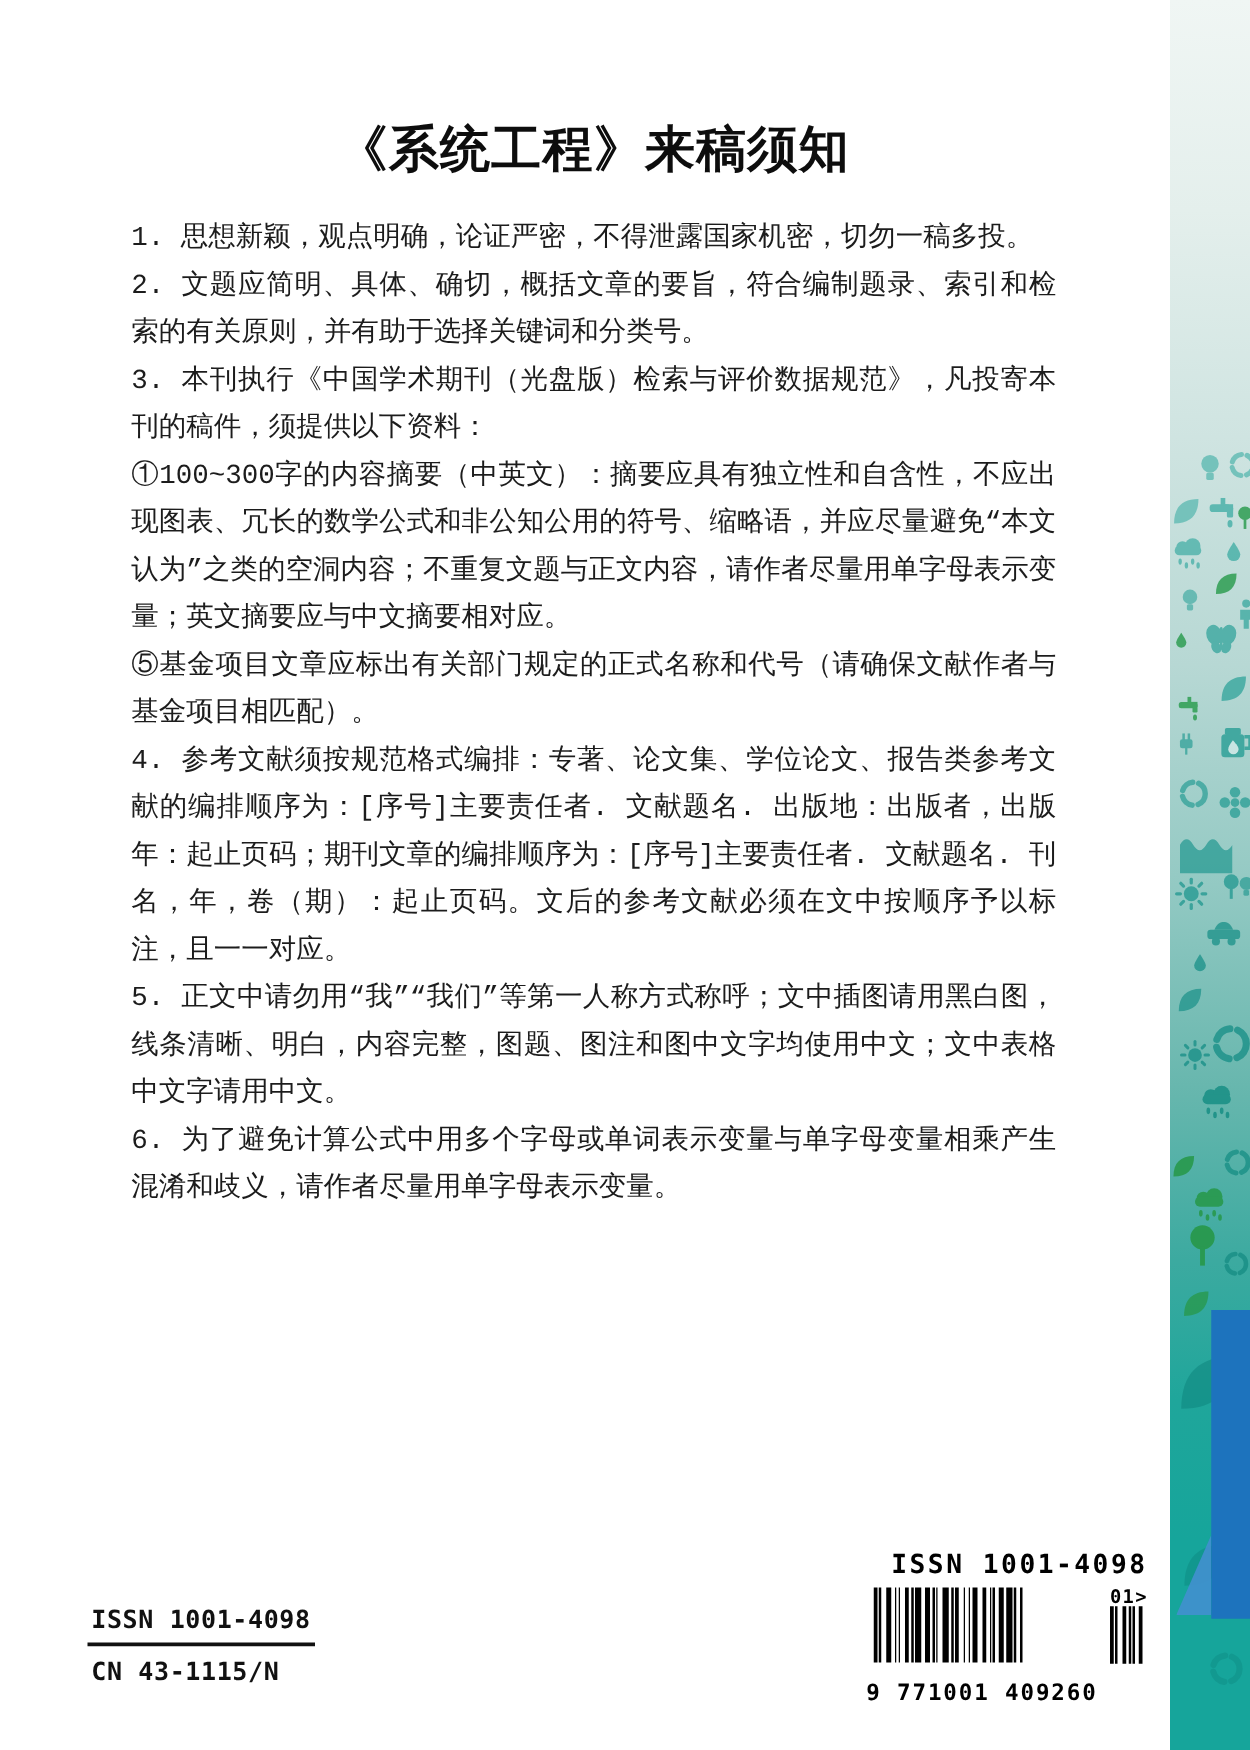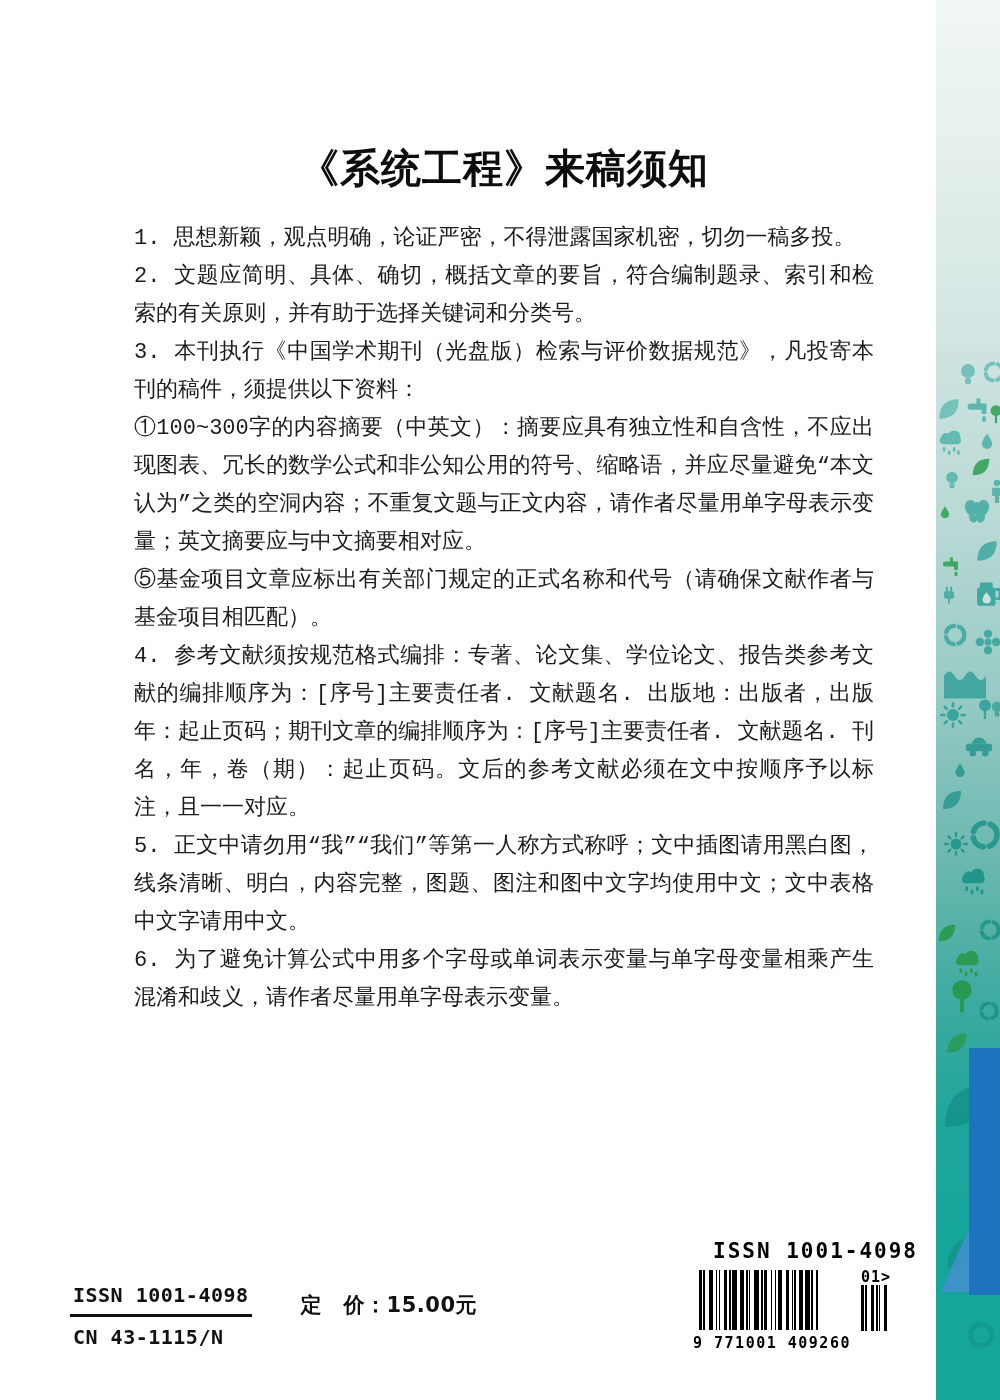--- a/index.html
+++ b/index.html
@@ -1,20 +1,20 @@
 <!DOCTYPE html>
 <html><head>
 <meta charset="utf-8">
 <style>
   html,body{margin:0;padding:0;background:#e8e8e8;}
   .page{position:relative;width:1000px;height:1400px;background:#ffffff;overflow:hidden;
         font-family:"Liberation Serif","DejaVu Serif",serif;color:#1c1c1c;}
 
   
-  .content{position:absolute;left:134px;top:0;width:740px;margin-top:48px;}
+  .content{position:absolute;left:105px;top:0;width:740px;}
   .title{margin-top:98px;text-align:center;
          font-family:"Liberation Sans","DejaVu Sans",sans-serif;
          font-weight:900;font-size:40px;letter-spacing:1px;color:#0d0d0d;line-height:1.1;}
   .bodytext{margin-top:30px;font-size:22px;line-height:38px;text-align:justify;}
   .bodytext p{margin:0;font-family:Liberation Mono, monospace;}
 
   
   .strip{position:absolute;left:936px;top:0;width:64px;height:1400px;
     background:linear-gradient(180deg,
       #f0f6f4 0%, #e4efec 12%, #cfe4e1 25%, #b7d8d4 38%, #95cac4 50%,
@@ -35,21 +35,21 @@
         font-size:21px;letter-spacing:.5px;}
 
   
   .barcode-block{position:absolute;left:699px;top:1239px;}
   .barcode-issn{font-family:"DejaVu Sans Mono","Liberation Mono",monospace;font-weight:bold;
         font-size:21px;letter-spacing:2px;margin-left:14px;color:#000;white-space:nowrap;}
   .barcode-row{display:flex;align-items:flex-start;margin-top:7px;}
   .bars{display:flex;align-items:stretch;height:60px;}
   .bars .bar{background:#000;flex:none;height:100%;}
   .barcode-digits{font-family:"DejaVu Sans Mono","Liberation Mono",monospace;
-        font-size:15px;font-weight:bold;letter-spacing:1.5px;margin-top:4px;margin-left:-6px;
+        font-size:18px;font-weight:bold;letter-spacing:1.5px;margin-top:14px;margin-left:-6px;
         color:#000;white-space:nowrap;}
   .addon{margin-left:10px;display:flex;flex-direction:column;}
   .addon-text{font-family:"DejaVu Sans Mono","Liberation Mono",monospace;
         font-size:15px;font-weight:bold;letter-spacing:1px;color:#000;line-height:14px;}
   .addon .bars{height:46px;margin-top:1px;}
 </style>
 </head>
 <body>
 
 <div class="page">
@@ -217,21 +217,20 @@
       <p>6. 为了避免计算公式中用多个字母或单词表示变量与单字母变量相乘产生混淆和歧义，请作者尽量用单字母表示变量。</p>
     </div>
   </div>
 
   <div class="issue-info">
     <div class="info-col">
       <span class="info-top mono">ISSN 1001-4098</span>
       <span class="info-bottom mono">CN 43-1115/N</span>
     </div>
     <div class="info-col">
-      <span class="info-bottom cjk-b">定　价：15.00元</span>
     </div>
   </div>
 
   <div class="barcode-block">
     <div class="barcode-issn">ISSN 1001-4098</div>
     <div class="barcode-row">
       <div>
         <div class="bars">
             <div class="bar" style="width: 3.2px; margin-right: 1.2px;"></div>
             <div class="bar" style="width: 1.6px; margin-right: 3.6px;"></div>

